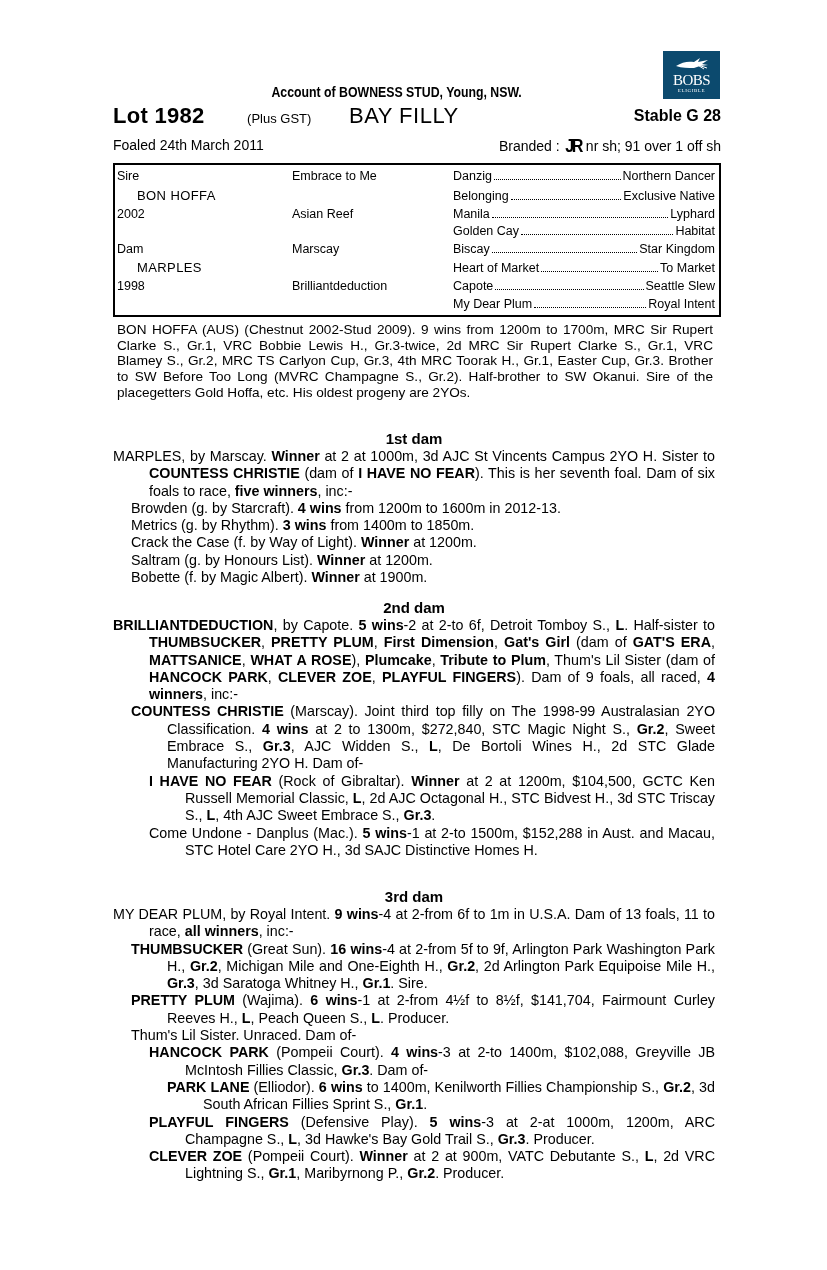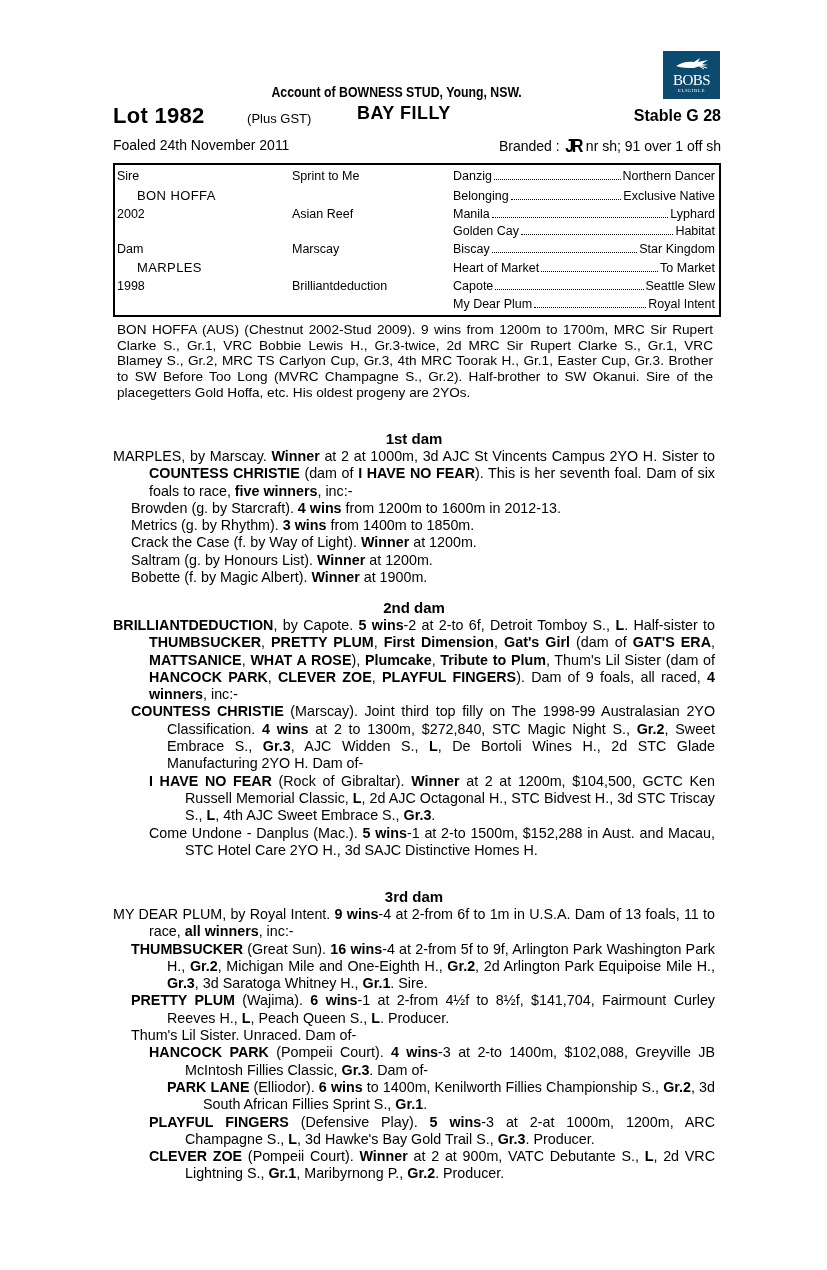--- a/index.html
+++ b/index.html
@@ -6,21 +6,21 @@
   body { width: 827px; height: 1270px; position: relative; overflow: hidden; color: #000; font-family: "Liberation Sans", "DejaVu Sans", sans-serif; }
   .page { position: absolute; left: 113px; top: 0; width: 608px; }
   .logo { position: absolute; left: 663px; top: 51px; width: 57px; height: 48px; background: #0c4a6e; color: #fff; text-align: center; }
   .logo .bird { display: block; margin: 5px auto 0; width: 36px; height: 16px; }
   .logo .bobs { font-family: "Liberation Serif", "DejaVu Serif", serif; font-size: 15px; line-height: 14px; letter-spacing: -0.5px; display: block; margin-top: 1px; }
   .logo .elig { font-family: "Liberation Serif", "DejaVu Serif", serif; font-size: 5px; letter-spacing: 0.6px; display: block; line-height: 7px; }
   .account { position: absolute; left: 0; top: 83px; width: 560px; text-align: center; font-family: "Liberation Sans", sans-serif; font-weight: bold; font-size: 15px; transform: scaleX(0.82); transform-origin: 300px 0; white-space: nowrap; }
   .lotline { position: absolute; left: 0; top: 103px; width: 608px; height: 26px; }
   .lot { position: absolute; left: 0; top: 0; font-weight: 900; font-size: 22px; letter-spacing: 0.3px; }
   .lot .gst { font-weight: normal; font-size: 13px; letter-spacing: 0; margin-left: 36px; }
-  .sex { position: absolute; left: 244px; top: 0; font-weight: 700; font-size: 18px; letter-spacing: 0.5px; }
+  .sex { position: absolute; left: 236px; top: 0; font-weight: 400; font-size: 22px; letter-spacing: 0.5px; }
   .stable { position: absolute; right: 0; top: 4px; font-weight: 900; font-size: 16px; }
   .foaled { position: absolute; left: 0; top: 137px; font-size: 14px; }
   .branded { position: absolute; right: 0; top: 135px; font-size: 14px; white-space: nowrap; }
   .brand-mark { display: inline-block; font-weight: 900; font-size: 19px; letter-spacing: -3px; transform: scaleX(0.85); vertical-align: -1px; margin-right: 4px; }
   .pedigree { position: absolute; left: 0; top: 163px; width: 604px; height: 150px; border: 2px solid #000; }
   .pedigree .cell { position: absolute; font-size: 12.5px; white-space: nowrap; line-height: 15px; }
   .pedigree .bold { font-weight: 400; font-size: 13px; letter-spacing: 0.4px; margin-left: 20px; }
   .anc { position: absolute; left: 338px; width: 262px; font-size: 12.5px; line-height: 15px; display: flex; white-space: nowrap; }
   .anc .dots { flex: 1; border-bottom: 1px dotted #000; margin: 0 2px 4px; }
   .sireblurb { position: absolute; left: 4px; top: 322px; width: 596px; font-weight: 400; font-size: 13.6px; line-height: 15.7px; text-align: justify; }
@@ -51,35 +51,35 @@
 
   <div class="lotline">
     <div class="lot">
       <span>Lot 1982</span>
       <span class="gst">(Plus GST)</span>
     </div>
     <div class="sex">BAY FILLY</div>
     <div class="stable">Stable G 28</div>
   </div>
 
-  <div class="foaled">Foaled 24th November 2011</div>
+  <div class="foaled">Foaled 24th March 2011</div>
   <div class="branded">
     <span>Branded :</span>
     <span class="brand-mark">JR</span><span>nr sh; 91 over 1 off sh</span>
   </div>
 
   <div class="pedigree">
     <div class="cell" style="left:2px;top:4px">Sire</div>
     <div class="cell bold" style="left:2px;top:23px">BON HOFFA</div>
     <div class="cell" style="left:2px;top:42px">2002</div>
     <div class="cell" style="left:2px;top:77px">Dam</div>
     <div class="cell bold" style="left:2px;top:95px">MARPLES</div>
     <div class="cell" style="left:2px;top:114px">1998</div>
 
-    <div class="cell" style="left:177px;top:4px">Sprint to Me</div>
+    <div class="cell" style="left:177px;top:4px">Embrace to Me</div>
     <div class="cell" style="left:177px;top:42px">Asian Reef</div>
     <div class="cell" style="left:177px;top:77px">Marscay</div>
     <div class="cell" style="left:177px;top:114px">Brilliantdeduction</div>
 
     <div class="anc" style="top:4px">
         <span>Danzig</span>
         <span class="dots"></span>
         <span>Northern Dancer</span>
       </div>
     <div class="anc" style="top:24px">

